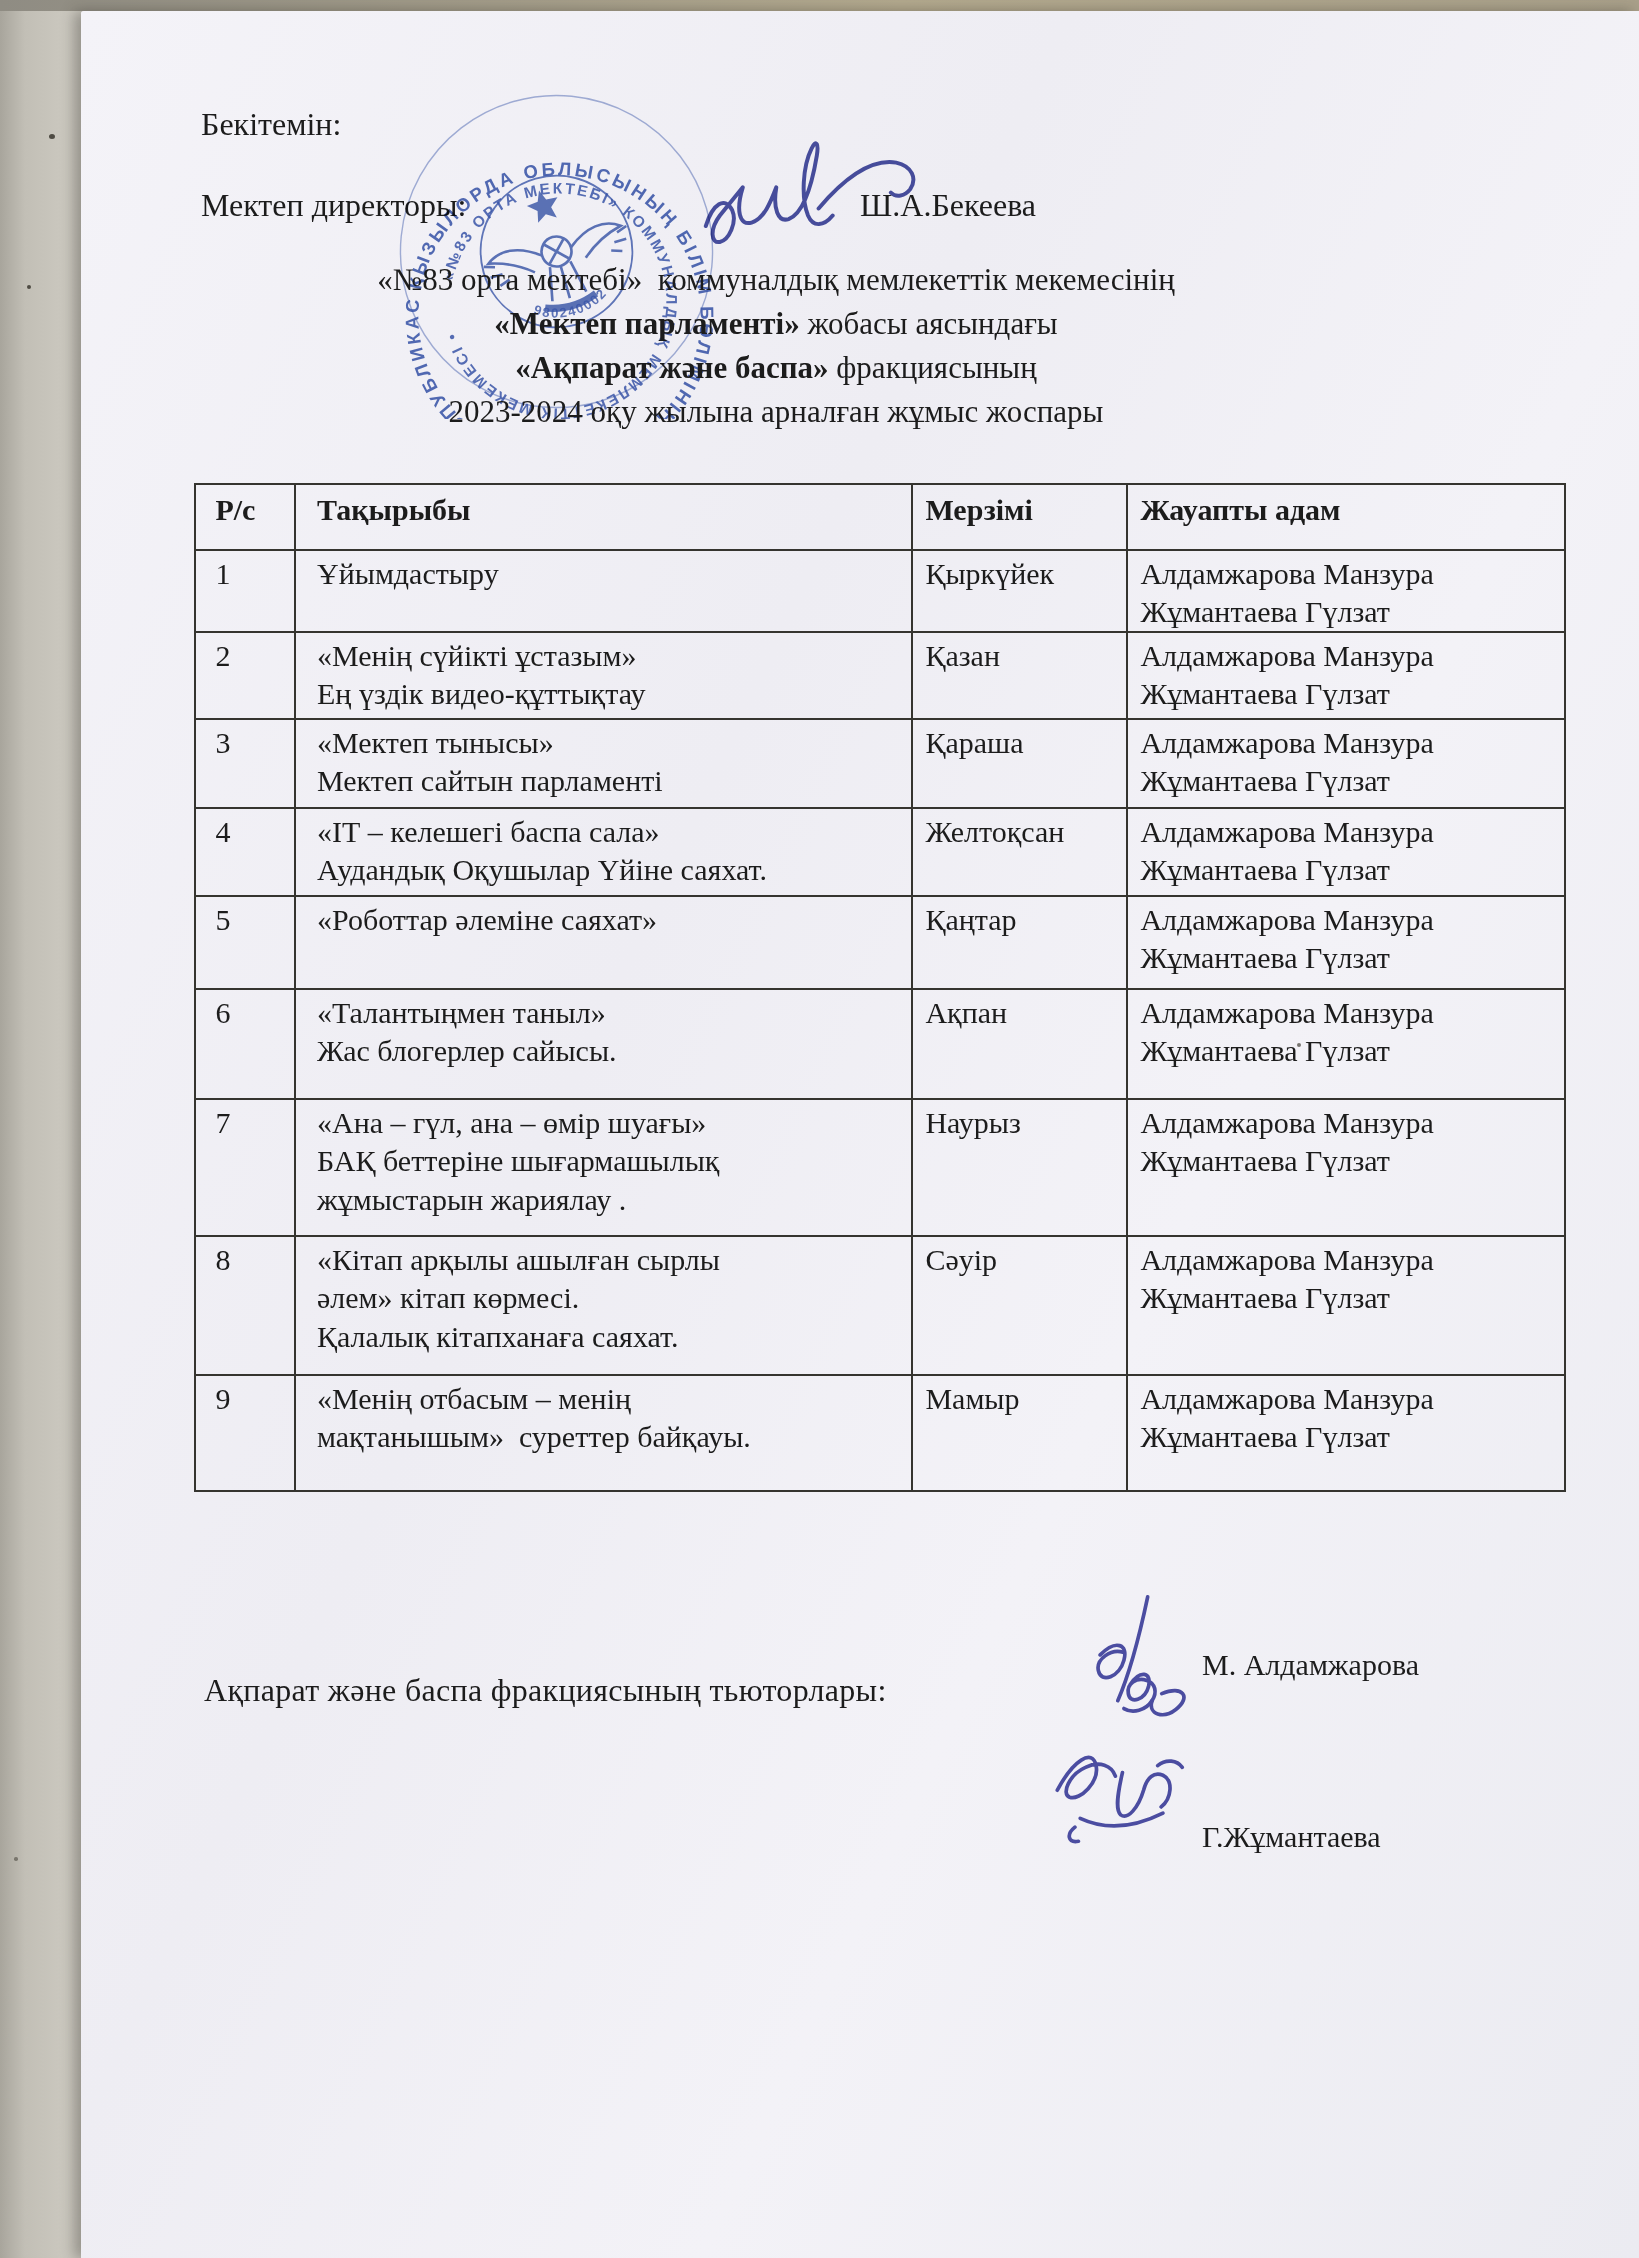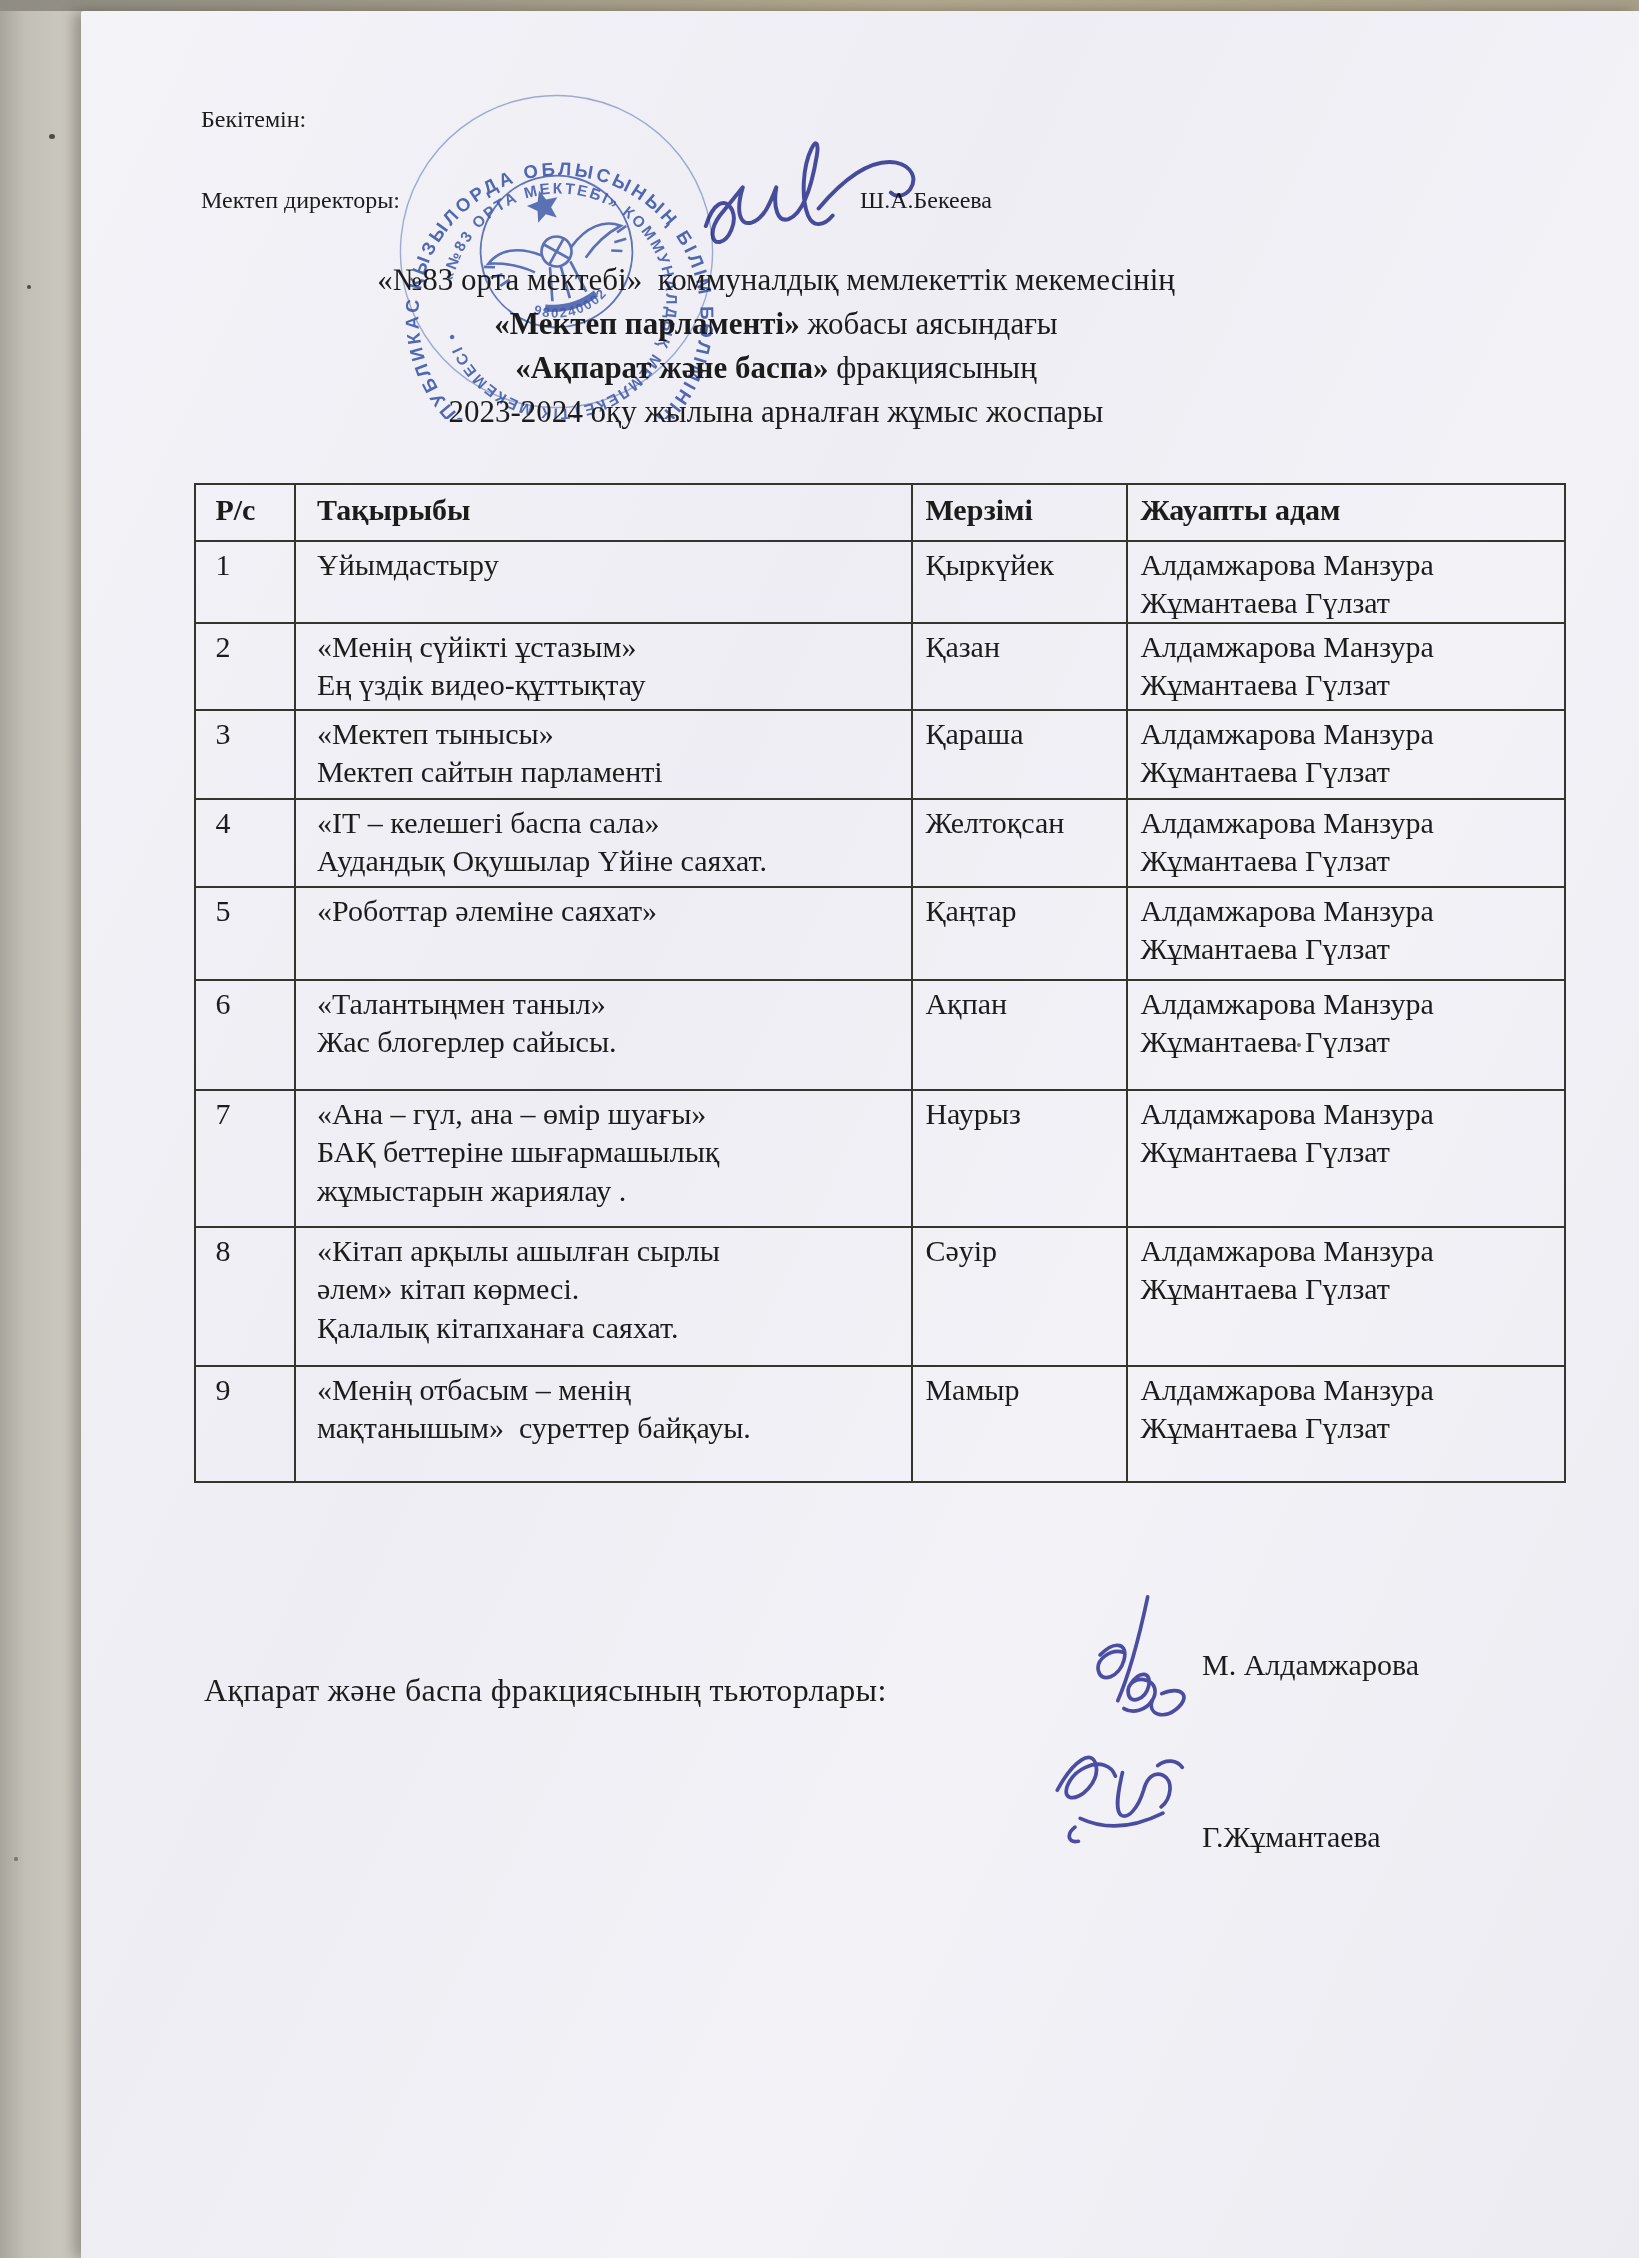--- a/index.html
+++ b/index.html
@@ -12,21 +12,21 @@
   .top-strip{position:absolute;left:0;top:0;width:1639px;height:10.6px;
     background:linear-gradient(90deg,#8f8c83,#b3a98e 55%,#a9a08a);}
   .paper{
     position:absolute;left:81px;top:10.6px;width:1558px;height:2248px;
     background:linear-gradient(115deg,#f4f3f8 0%,#eeedf3 38%,#f3f2f7 64%,#ebebf1 100%);
     box-shadow:-7px 0 14px rgba(40,38,32,.35);
     border-top-left-radius:2.6px;
   }
   .speck{position:absolute;border-radius:50%;background:#4e4b43;}
   .txt{position:absolute;white-space:pre;}
-  .fs-doc{font-size:24px;}
+  .fs-doc{font-size:32px;}
   .title-block{position:absolute;left:282px;top:258px;width:988px;text-align:center;}
   .title-line{font-size:31px;line-height:44px;white-space:pre;}
   .b{font-weight:bold;}
   
   table.plan{
     position:absolute;left:194px;top:483px;width:1370px;
     border-collapse:collapse;table-layout:fixed;
     font-size:30px;
   }
   table.plan th,table.plan td{
@@ -109,21 +109,21 @@
 </div>
 
 <table class="plan">
   <colgroup>
       <col style="width:100px">
       <col style="width:617px">
       <col style="width:215px">
       <col style="width:438px">
     </colgroup>
   <tbody>
-      <tr style="height:57px;border-radius:9px;">
+      <tr style="height:66px;border-radius:9px;">
     <th class="c-num">Р/с</th>
     <th class="c-topic">Тақырыбы</th>
     <th>Мерзімі</th>
     <th>Жауапты адам</th>
   </tr>
   <tr style="height:79px;">
     <td class="c-num">1</td>
     <td class="c-topic">Ұйымдастыру</td>
     <td>Қыркүйек</td>
     <td>Алдамжарова Манзура

